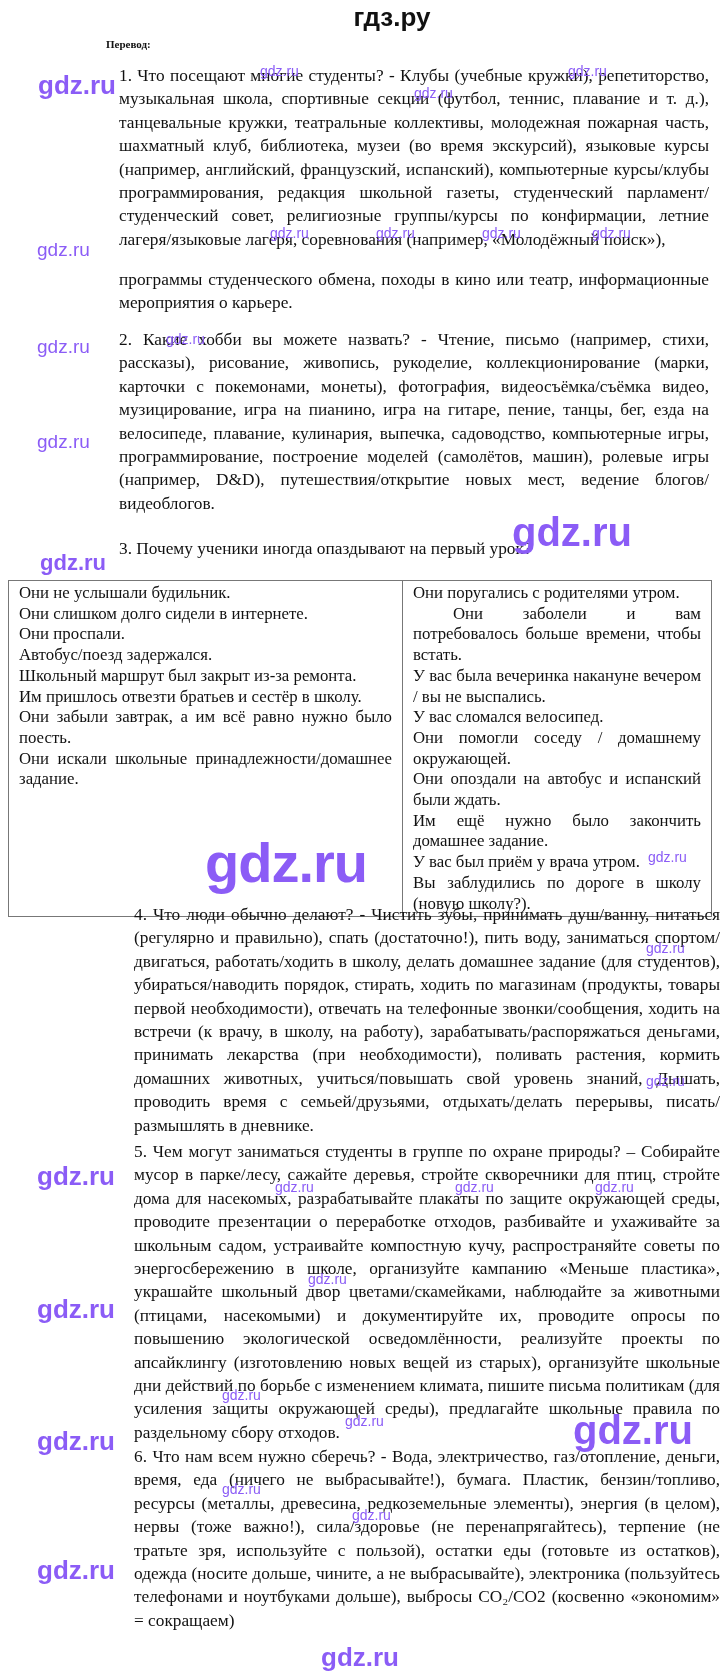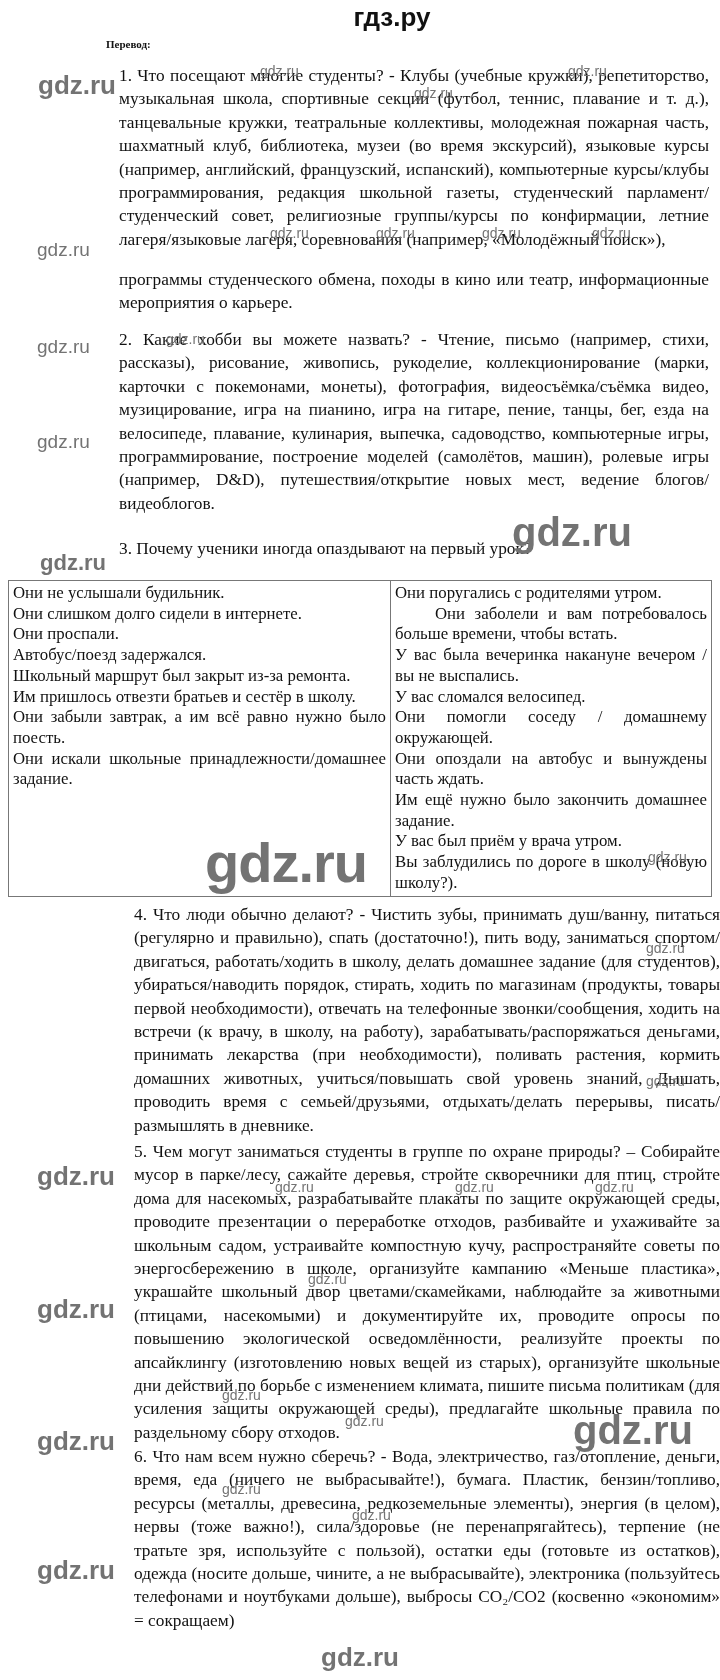--- a/index.html
+++ b/index.html
@@ -1,28 +1,28 @@
 <!DOCTYPE html>
 <html><head>
 <meta charset="utf-8">
 <style>
   html, body { margin: 0; padding: 0; background: #ffffff; }
   body { width: 720px; height: 1680px; position: relative; overflow: hidden; color: #111; }
   .header-title { position: absolute; top: 2px; left: 0; width: 720px; text-align: center; font-family: "Liberation Sans", sans-serif; font-weight: bold; font-size: 26px; letter-spacing: 0px; padding-left: 32px; }
   .block { position: absolute; font-family: "Liberation Serif", serif; font-size: 17.3px; line-height: 23.4px; text-align: justify; margin-left: 22px; }
   .block p { margin: 0; }
   .heading { position: absolute; left: 106px; top: 38px; font-family: "Liberation Serif", serif; font-weight: bold; font-size: 11px; }
-  .wm { position: absolute; font-family: "Liberation Sans", sans-serif; color: #737373; line-height: 1; white-space: nowrap; }
+  .wm { position: absolute; font-family: "Liberation Sans", sans-serif; color: #8b5cf6; line-height: 1; white-space: nowrap; }
   .wm-small { font-size: 14px; }
   .wm-med { font-size: 19px; }
   .wm-bold { font-weight: bold; font-size: 26px; }
   .wm-huge { font-weight: bold; font-size: 56px; letter-spacing: -1px; }
   .wm-big2 { font-weight: bold; font-size: 40px; }
   table.reasons { position: absolute; left: 8px; top: 580px; width: 704px; height: 297px; border-collapse: collapse; font-family: "Liberation Serif", serif; font-size: 16.8px; line-height: 20.7px; }
-  table.reasons td { border: 1px solid #777; vertical-align: top; padding: 2px 4px; text-align: justify; }
+  table.reasons td { border: 1px solid #777; vertical-align: top; padding: 2px 10px; text-align: justify; }
   table.reasons td.left { width: 373px; }
   .line { display: block; }
   .indent { text-indent: 40px; }
 </style>
 </head>
 <body>
 
 <div class="header-title">гдз.ру</div>
 
 <div class="heading">Перевод:</div>
@@ -55,21 +55,21 @@
       <span class="line">Им пришлось отвезти братьев и сестёр в школу.</span>
       <span class="line">Они забыли завтрак, а им всё равно нужно было поесть.</span>
       <span class="line">Они искали школьные принадлежности/домашнее задание.</span>
     </td>
     <td class="right">
       <span class="line">Они поругались с родителями утром.</span>
       <span class="line indent">Они заболели и вам потребовалось больше времени, чтобы встать.</span>
       <span class="line">У вас была вечеринка накануне вечером / вы не выспались.</span>
       <span class="line">У вас сломался велосипед.</span>
       <span class="line">Они помогли соседу / домашнему окружающей.</span>
-      <span class="line">Они опоздали на автобус и вынуждены часть ждать.</span>
+      <span class="line">Они опоздали на автобус и испанский были ждать.</span>
       <span class="line">Им ещё нужно было закончить домашнее задание.</span>
       <span class="line">У вас был приём у врача утром.</span>
       <span class="line">Вы заблудились по дороге в школу (новую школу?).</span>
     </td>
   </tr>
 </tbody>
   </table>
 
 <div class="block" style="left:112px; top:903px; width:586px;">
   <p>4. Что люди обычно делают? - Чистить зубы, принимать душ/ванну, питаться (регулярно и правильно), спать (достаточно!), пить воду, заниматься спортом/двигаться, работать/ходить в школу, делать домашнее задание (для студентов), убираться/наводить порядок, стирать, ходить по магазинам (продукты, товары первой необходимости), отвечать на телефонные звонки/сообщения, ходить на встречи (к врачу, в школу, на работу), зарабатывать/распоряжаться деньгами, принимать лекарства (при необходимости), поливать растения, кормить домашних животных, учиться/повышать свой уровень знаний, Дышать, проводить время с семьей/друзьями, отдыхать/делать перерывы, писать/размышлять в дневнике.</p>

